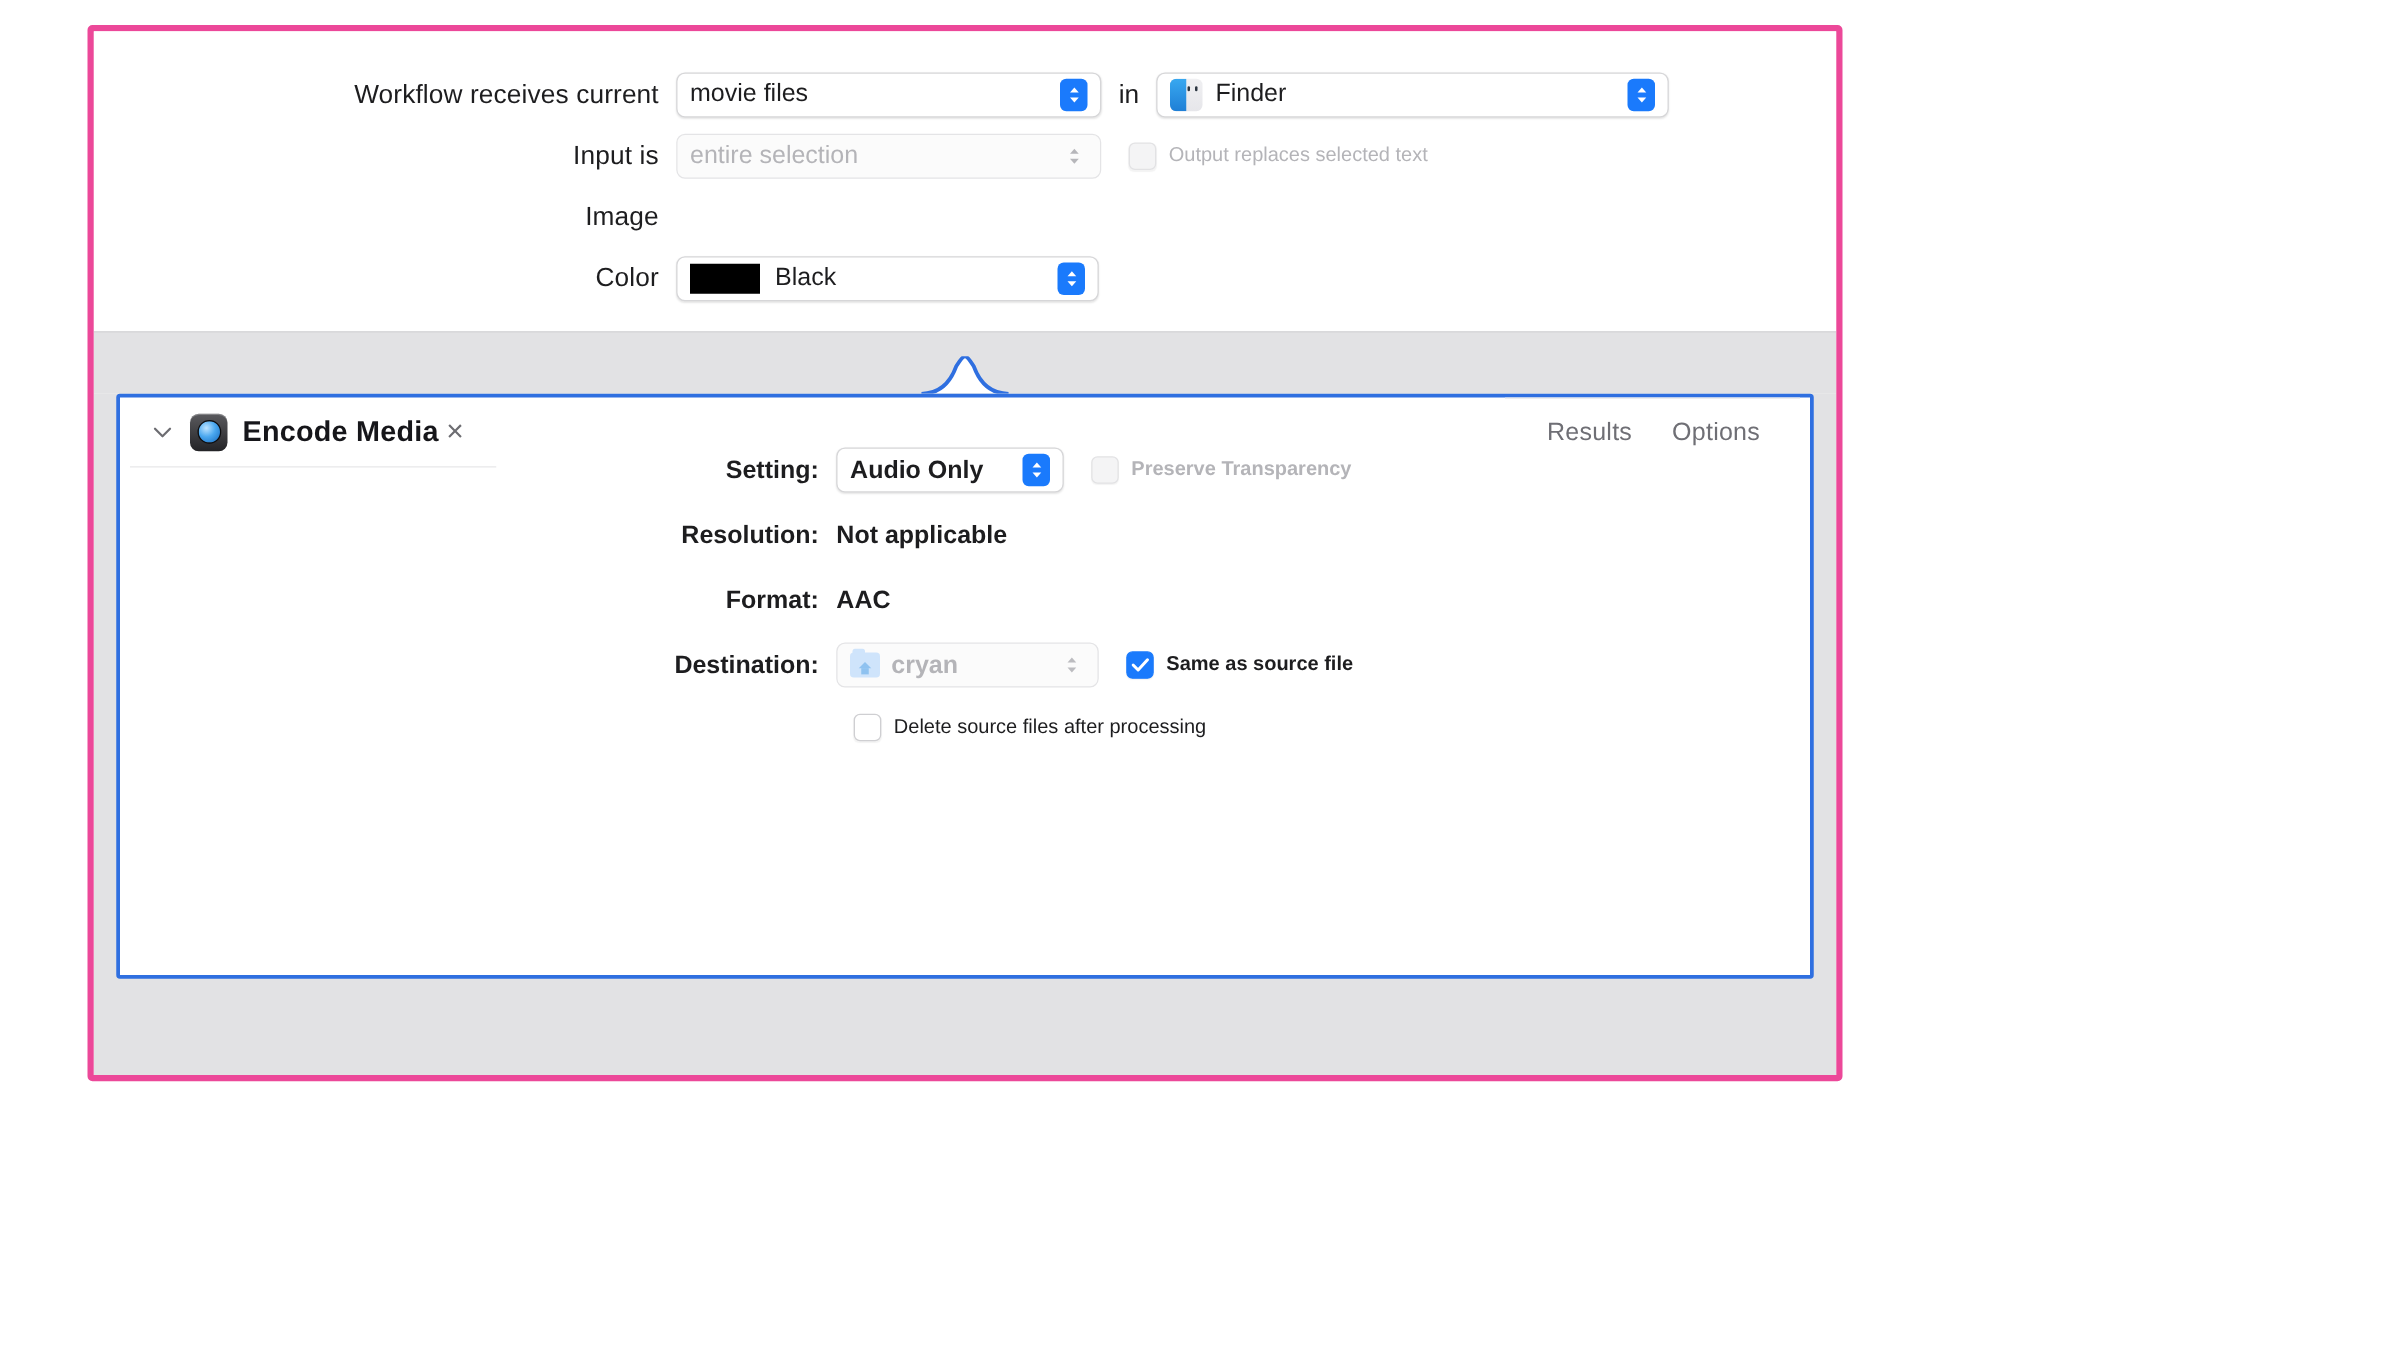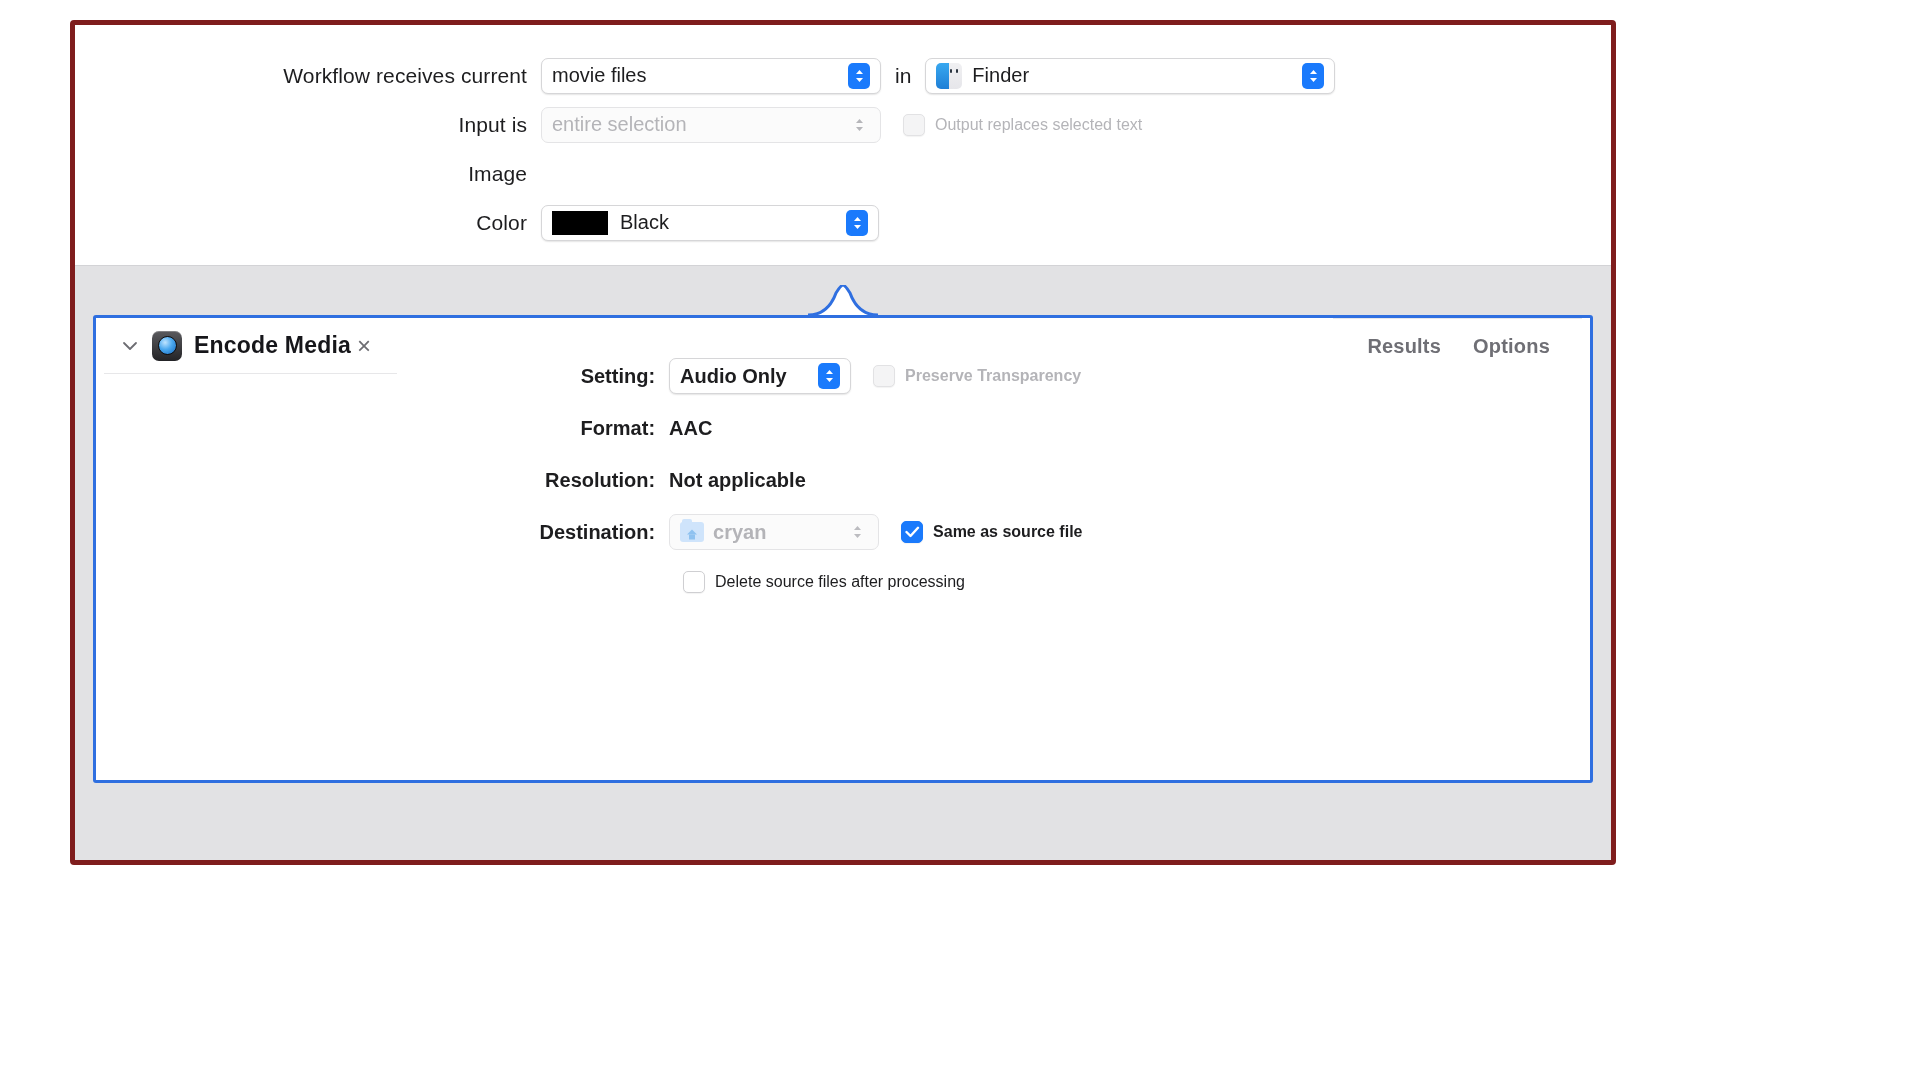--- a/index.html
+++ b/index.html
@@ -12,22 +12,22 @@
 
   
   #screen {
     position: relative;
     width: 1920px; height: 1080px;
     background: #ffffff;
   }
   .window-frame {
     position: absolute;
     left: 70px; top: 20px;
-    width: 1546px; height: 845px;
-    border: 5px solid #7f1d1d;
+    width: 1404px; height: 845px;
+    border: 5px solid #ec4899;
     border-radius: 4px;
     background: #ffffff;
     overflow: hidden;
   }
 
   
   .config-panel {
     position: relative;
     background: #ffffff;
     padding: 26px 0 22px 0;
@@ -288,21 +288,21 @@
   }
 
   .action-foot {
     height: 56px;
     border-top: 1px solid #e7e7e9;
     margin: 0 8px;
     display: flex; align-items: center;
     padding-left: 34px;
   }
   .foot-btn {
-    font-size: 20px; font-weight: bold;
+    font-size: 20px; font-weight: normal;
     color: #6f6f75;
     margin-right: 32px;
     letter-spacing: .2px;
   }
 
   .stage-filler {
     background: #e2e2e4;
     height: 100%;
   }
 </style>
@@ -426,27 +426,27 @@
                 </svg>
               </span>
             </div>
             <div class="cb-wrap">
               <span class="cb dimmed"></span>
               <span class="cb-label dim">Preserve Transparency</span>
             </div>
           </div>
 
           <div class="prop-row">
+            <div class="prop-label">Resolution:</div>
+            <div class="prop-value">Not applicable</div>
+          </div>
+
+          <div class="prop-row">
             <div class="prop-label">Format:</div>
             <div class="prop-value">AAC</div>
-          </div>
-
-          <div class="prop-row">
-            <div class="prop-label">Resolution:</div>
-            <div class="prop-value">Not applicable</div>
           </div>
 
           <div class="prop-row">
             <div class="prop-label">Destination:</div>
             <div class="popup disabled" id="dest-select">
               <span class="folder-icon">
                 <span class="home"></span>
               </span>
               <span class="pv">cryan</span>
               <span class="stepper gray">

